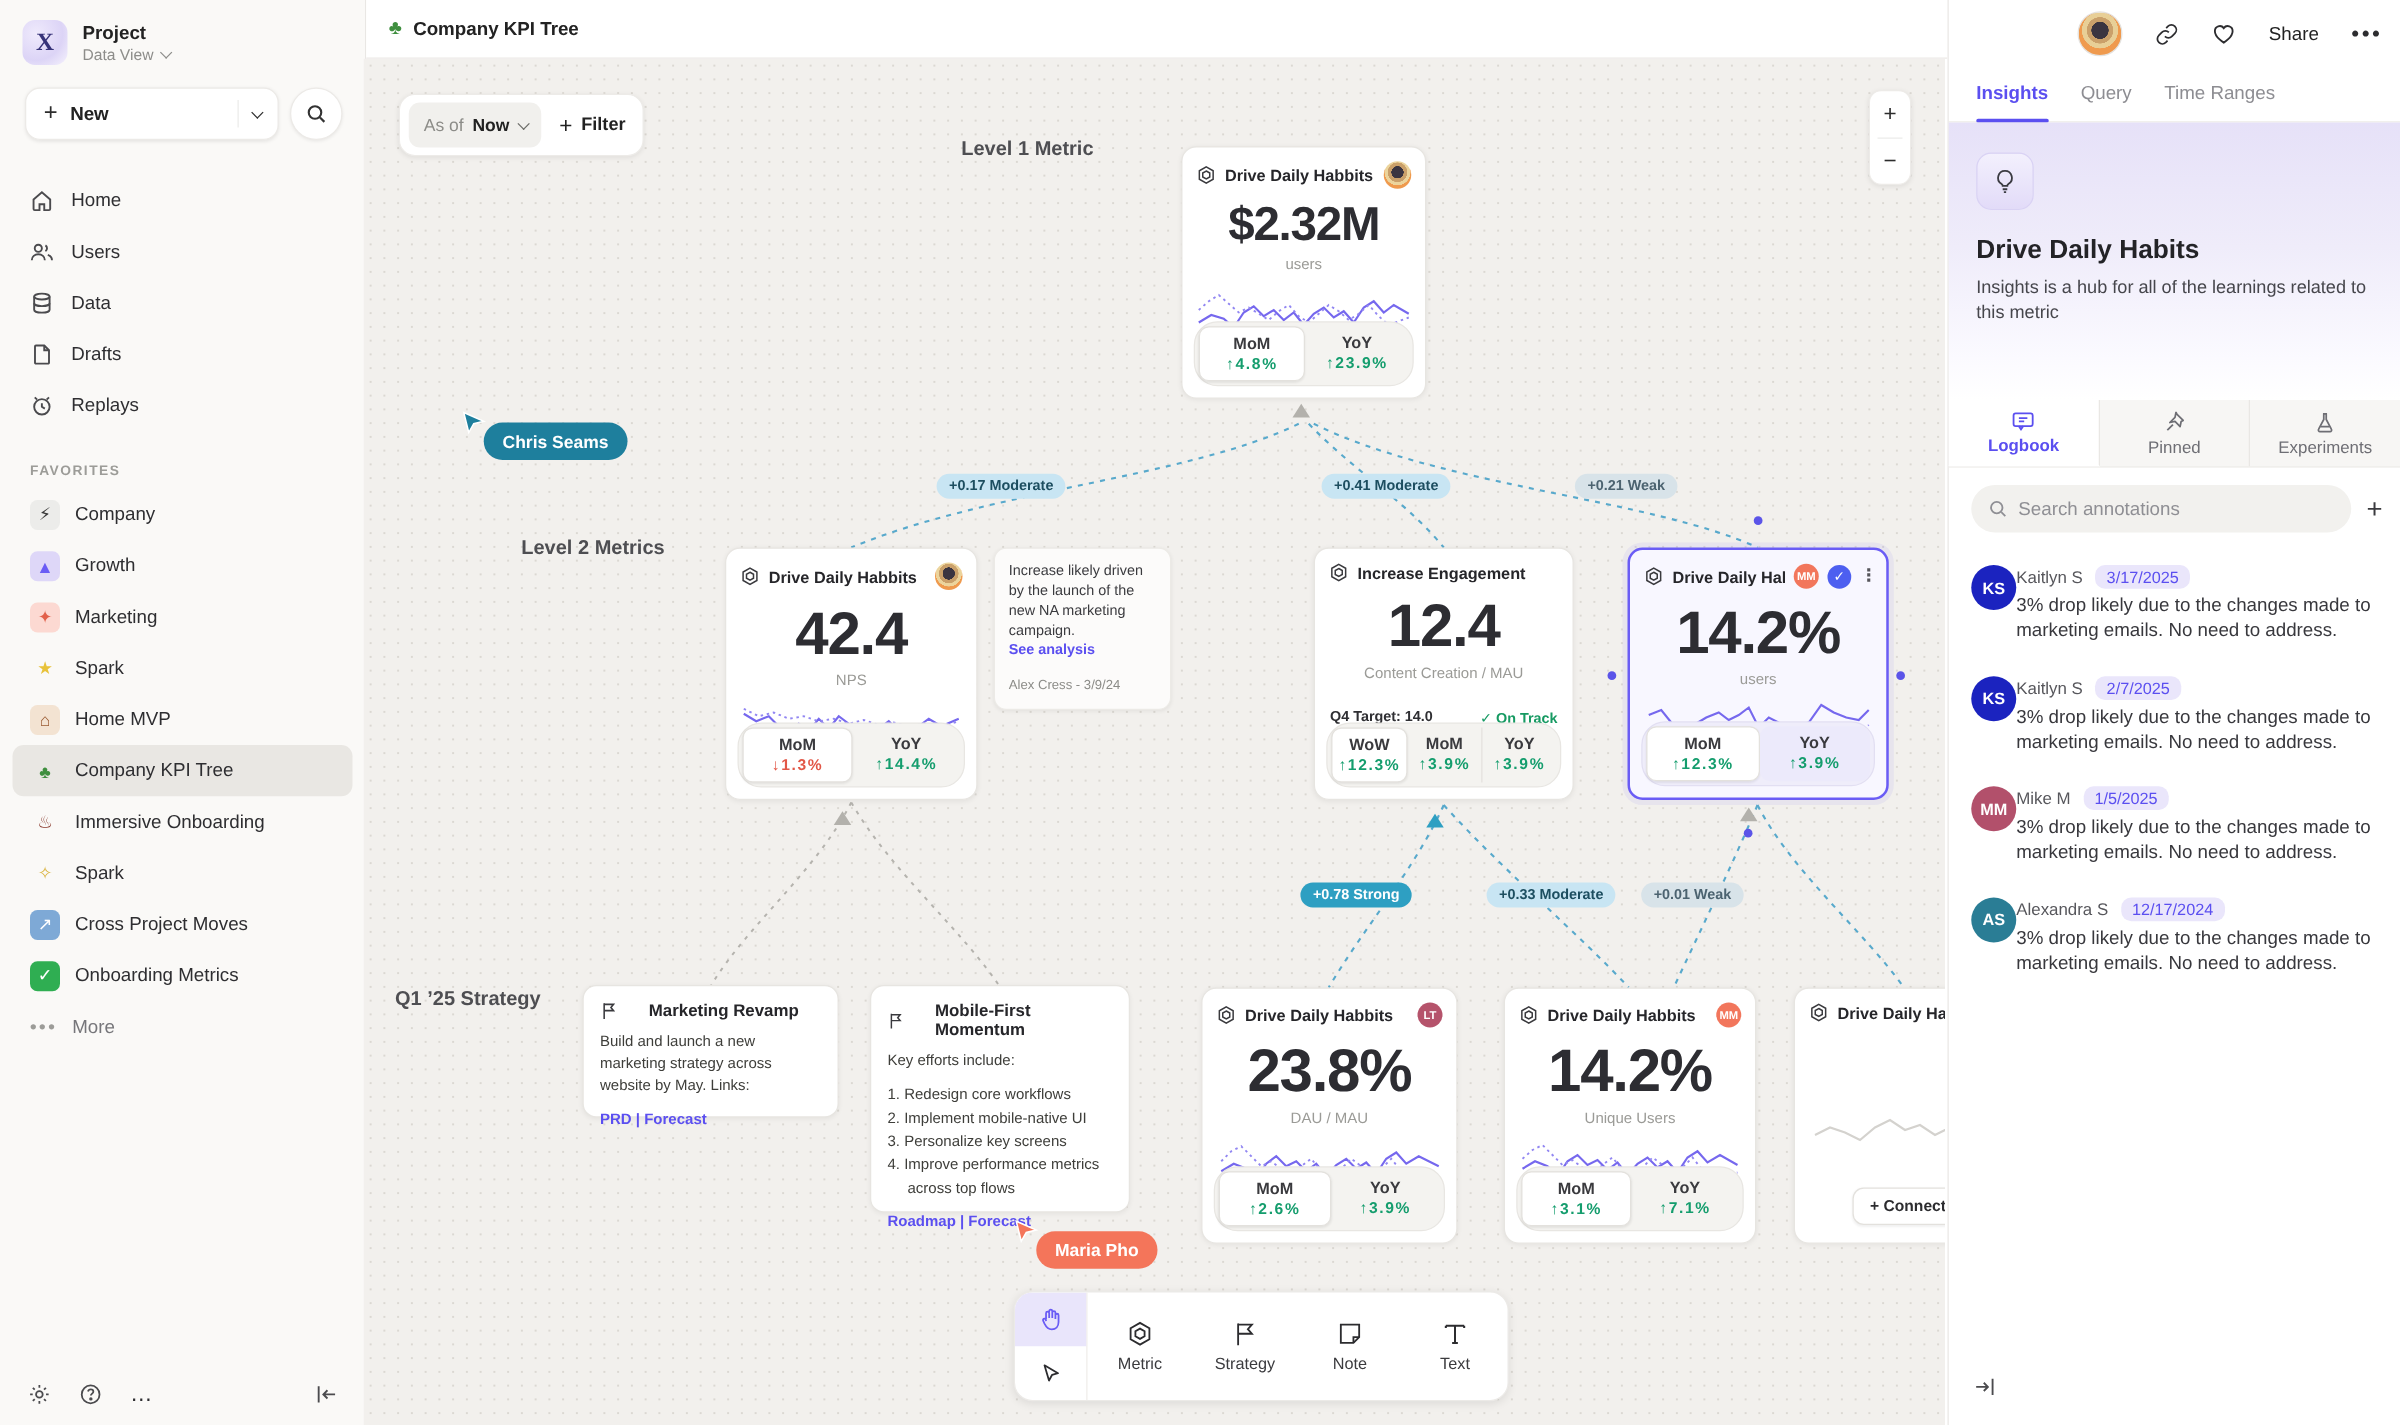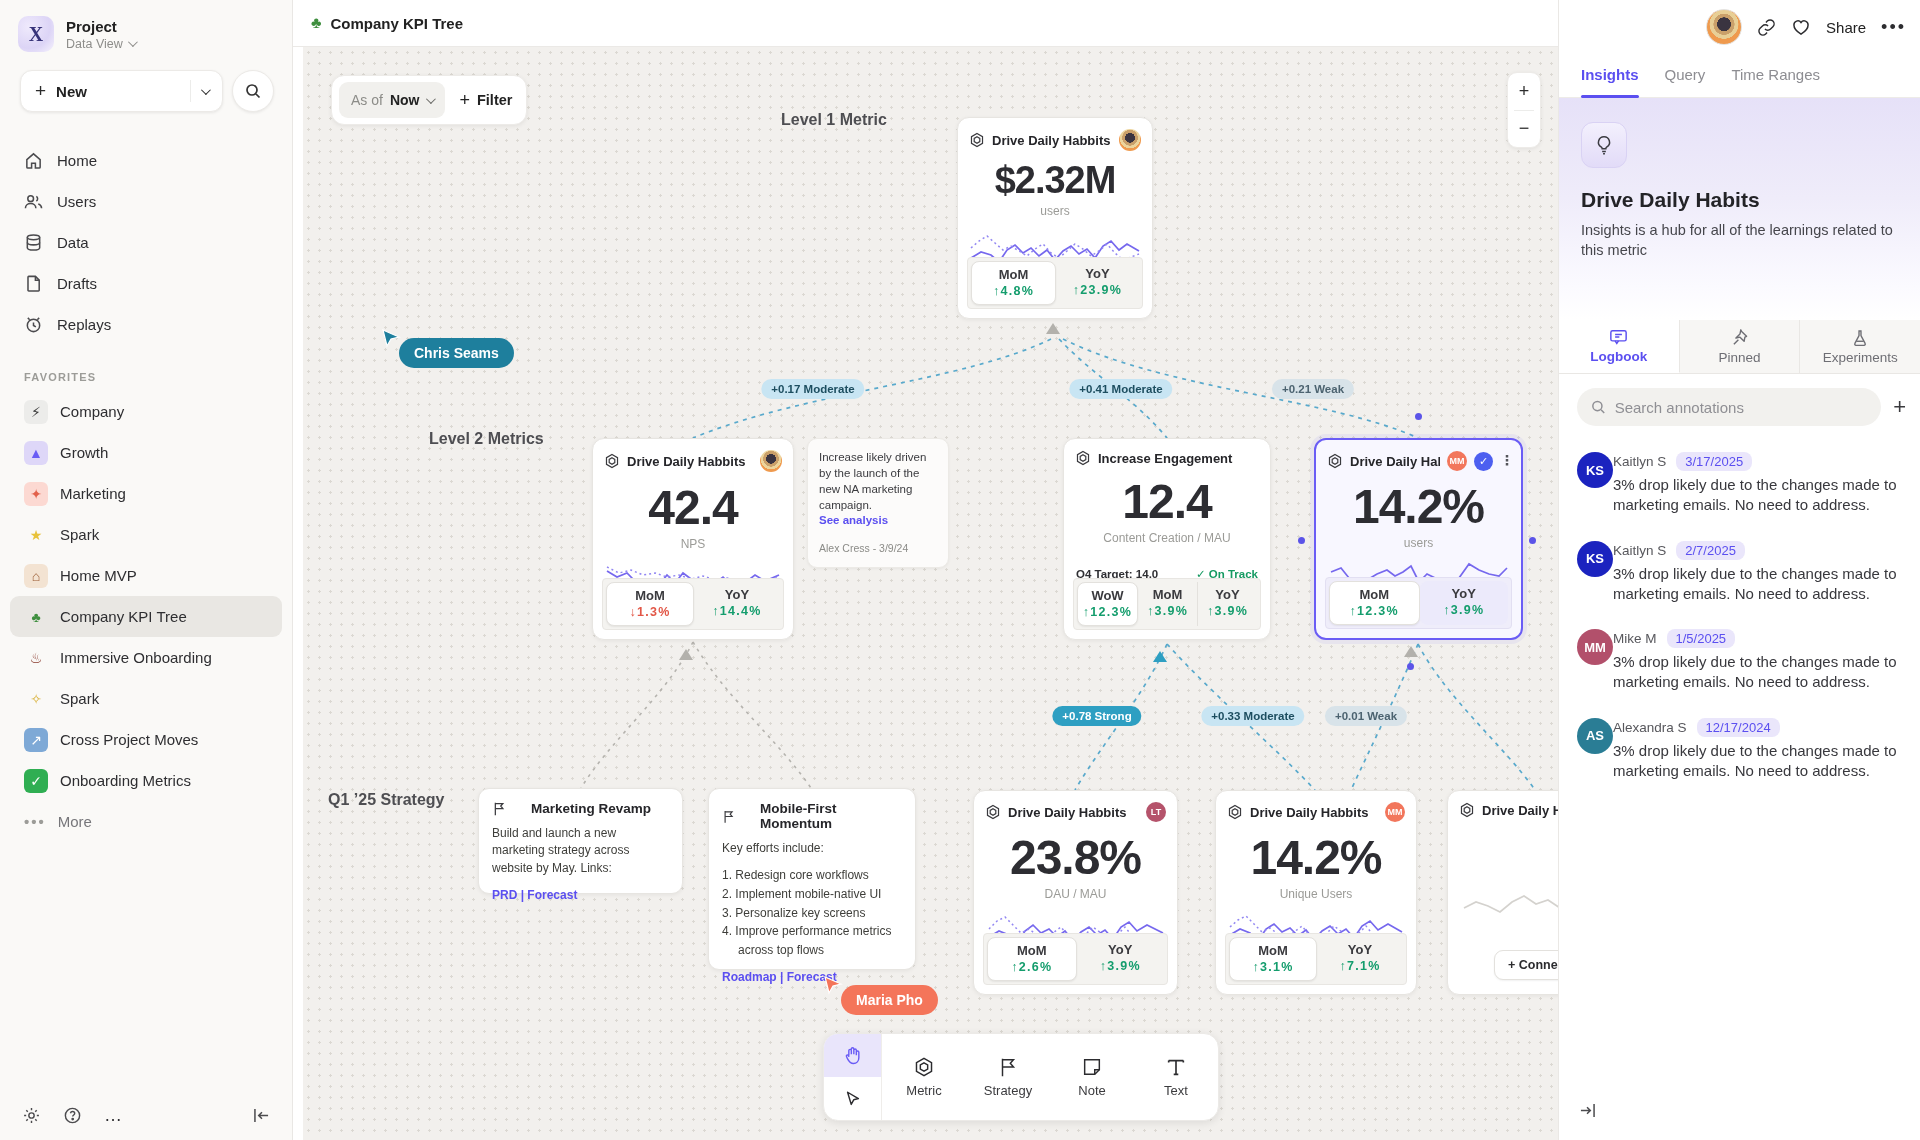--- a/index.html
+++ b/index.html
@@ -45,21 +45,21 @@
 
   
   .header { position:absolute; left:293px; top:0; width:1265px; height:47px; background:#fff;
     border-bottom:1px solid #ebe9e6; display:flex; align-items:center; padding:0 18px; gap:9px; }
   .tree-glyph { color:#3f8f3f; font-size:16px; }
   .header-title { font-size:15px; font-weight:700; color:#222; }
 
   
   .panel { position:absolute; left:1558px; top:0; width:362px; height:1140px; background:#fff;
     border-left:1px solid #eae8e5; }
-  .panel-actions { position:absolute; top:9px; right:14px; display:flex; align-items:center; gap:15px; }
+  .panel-actions { position:absolute; top:9px; right:14px; display:flex; align-items:center; gap:26px; }
   .avatar-lg { width:36px; height:36px; border-radius:50%;
     background:radial-gradient(circle at 50% 42%, #3a3440 0 26%, #caa06a 27% 40%, #e8cf96 41% 55%, #ef9a4e 56% 75%, #d9653e);
     border:1px solid #e4e2df; cursor:pointer; }
   .icon-btn { color:#2d2d30; cursor:pointer; display:flex; align-items:center; }
   .share-label { font-size:15px; font-weight:500; color:#222; cursor:pointer; }
   .dots { font-size:18px; letter-spacing:2px; color:#2d2d30; cursor:pointer; }
   .panel-tabs { position:absolute; top:52px; left:0; right:0; height:46px; display:flex; gap:26px;
     padding:0 22px; border-bottom:1px solid #edebe8; align-items:center; }
   .ptab { font-size:15px; color:#8d8d92; cursor:pointer; position:relative; height:100%; display:flex; align-items:center; }
   .ptab.active { color:#5b4ff0; font-weight:600; }
@@ -88,21 +88,21 @@
   .anno { display:flex; gap:0; margin-bottom:25px; cursor:pointer; }
   .anno-av { width:36px; height:36px; border-radius:50%; flex:none; display:flex; align-items:center;
     justify-content:center; color:#fff; font-size:13px; font-weight:700; }
   .anno-head { display:flex; align-items:center; gap:10px; }
   .anno-name { font-size:13.5px; color:#57575c; }
   .anno-date { font-size:13px; font-weight:400; color:#5b4ff0; background:#eae6fb; border-radius:8px; padding:2px 9px; }
   .anno-text { margin-top:4px; font-size:15px; line-height:1.35; color:#38383d; max-width:300px; }
   .panel-collapse { position:absolute; left:20px; bottom:18px; color:#4b4b4e; cursor:pointer; }
 
   
-  .canvas { position:absolute; left:303px; top:47px; width:1265px; height:1093px; overflow:hidden;
+  .canvas { position:absolute; left:291px; top:47px; width:1265px; height:1093px; overflow:hidden;
     background-color:#f2f0ed;
     background-image:radial-gradient(#dbd8d2 1px, transparent 1.2px);
     background-size:11px 11px; }
   .conn { position:absolute; left:0; top:0; pointer-events:none; }
 
   .asof-card { position:absolute; left:28px; top:28px; height:50px; background:#fff; border:1px solid #edebe8;
     border-radius:13px; box-shadow:0 1px 4px rgba(0,0,0,.07); display:flex; align-items:center; padding:7px 14px 7px 7px; gap:14px; }
   .asof-pill { background:#f1f0ed; border-radius:9px; height:36px; display:flex; align-items:center; gap:7px;
     padding:0 12px; cursor:pointer; }
   .asof-key { font-size:14px; color:#8c8c88; }
@@ -127,21 +127,21 @@
   .badge { width:20px; height:20px; border-radius:50%; color:#fff; font-size:9px; font-weight:700;
     display:flex; align-items:center; justify-content:center; flex:none; }
   .verify { width:19px; height:19px; border-radius:50%; background:#4d5ff0; color:#fff; font-size:11px;
     display:flex; align-items:center; justify-content:center; flex:none; }
   .kebab { color:#55555a; font-size:14px; font-weight:700; line-height:0.4; text-align:center; width:10px; flex:none; cursor:pointer; }
   .mvalue { text-align:center; font-size:48px; font-weight:800; letter-spacing:-1px; color:#2d2d32; margin-top:8px; }
   .mvalue.big { font-size:38px; }
   .munit { text-align:center; font-size:12px; color:#9b9b97; margin-top:2px; }
   .spark { display:block; margin:6px auto 0; }
   .stats { position:absolute; left:9px; right:9px; bottom:9px; background:#f4f3f0; border:1px solid #e8e6e2;
-    border-radius:4px; display:flex; padding:3px; }
+    border-radius:19px; display:flex; padding:3px; }
   .stat { flex:1; text-align:center; padding:5px 0 6px; border-radius:8px; }
   .stat.active { background:#fff; border:1px solid #e3e1dd; box-shadow:0 1px 2px rgba(0,0,0,.07); }
   .stat.lav { background:#eceafb; }
   .stat.divider { border-left:1px solid #e3e1dd; border-radius:0; }
   .stat-label { font-size:13px; font-weight:700; color:#3a3a3e; }
   .stat-value { font-size:12.5px; font-weight:700; letter-spacing:1.3px; margin-top:2px; }
   .up { color:#149d6d; } .down { color:#e25747; }
 
   .target-row { display:flex; align-items:center; justify-content:space-between; padding:0 12px; margin-top:22px; }
   .target-label { font-size:11.5px; font-weight:700; color:#2f2f33; }

